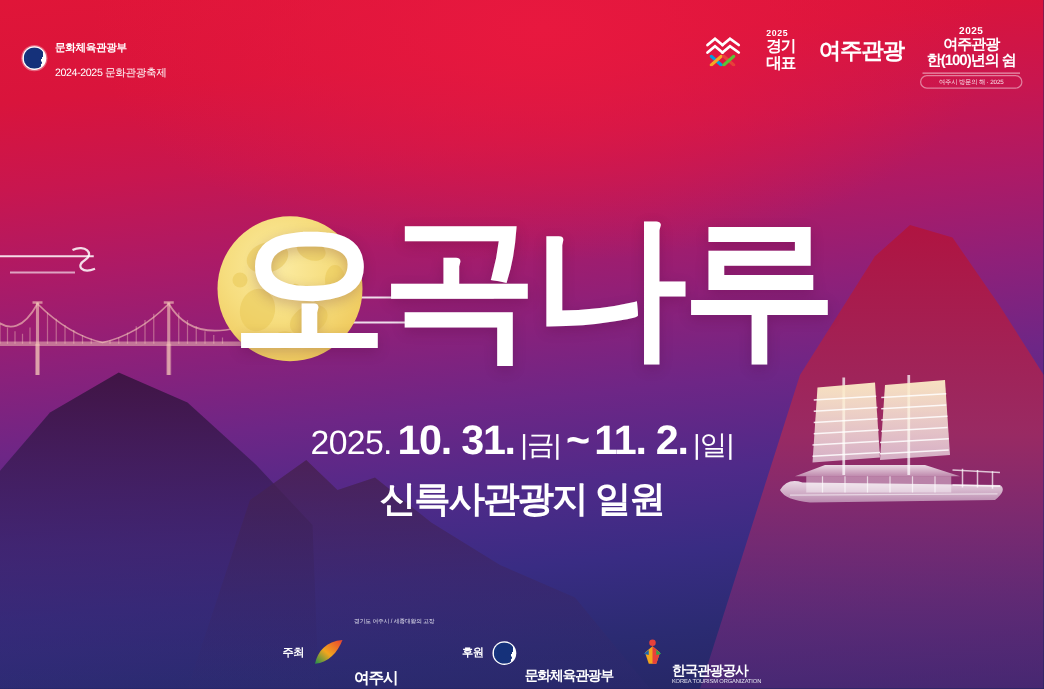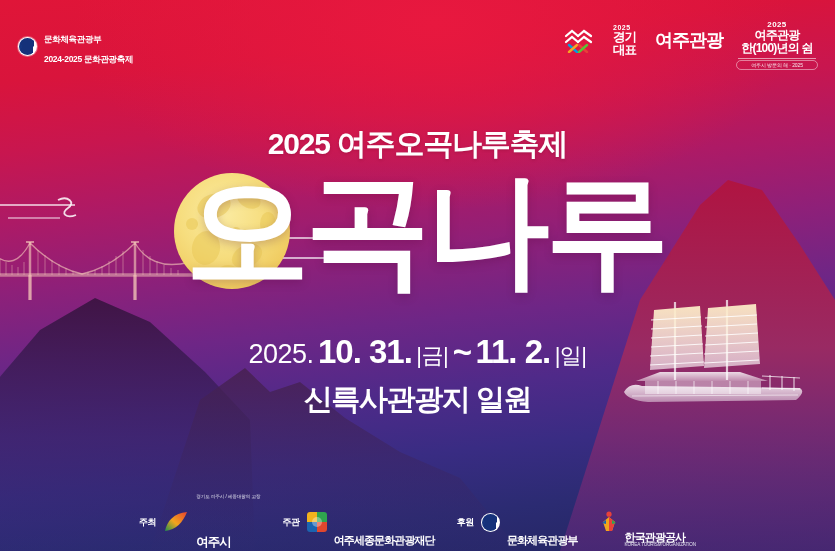--- a/index.html
+++ b/index.html
@@ -43,21 +43,21 @@
   }
   .taegeuk .tg-in{
     position:absolute;inset:1px;border-radius:50%;
     background:
       radial-gradient(circle at 52% 30%, #15317a 0%, #15317a 44%, rgba(0,0,0,0) 45%),
       radial-gradient(circle at 48% 72%, #15317a 0%, #15317a 40%, rgba(0,0,0,0) 41%),
       linear-gradient(110deg,#16357f 0%,#16357f 48%,#ffffff 49%,#ffffff 100%);
   }
   .mcst-txt{line-height:1.22;}
   .mcst-txt .l1{font-size:8.5px;font-weight:bold;color:#ffffff;letter-spacing:-.3px;}
-  .mcst-txt .l2{font-size:8.5px;font-weight:bold;color:#ffffff;letter-spacing:-.3px;}
+  .mcst-txt .l2{font-size:8.5px;font-weight:normal;color:#ffffff;letter-spacing:-.3px;}
 
   .badge-gg{
     position:absolute;right:112px;top:24px;display:flex;align-items:center;gap:19px;
   }
   .gg-mark{position:relative;width:30px;height:26px;flex:none;}
   .gg-txt{display:flex;flex-direction:column;line-height:1;}
   .gg-txt .y{font-size:7px;font-weight:bold;color:#fff;letter-spacing:.5px;}
   .gg-txt .k{font-size:12.5px;font-weight:bold;color:#fff;letter-spacing:-1px;white-space:nowrap;}
   .gg-k2{position:relative;}
 
@@ -308,21 +308,20 @@
 
     <div class="badge-yj">
       <div class="byj-top">2025</div>
       <div class="byj-m">여주관광</div>
       <div class="byj-m">한(100)년의 쉼</div>
       <div class="byj-rule"></div>
       <div class="byj-sub">여주시 방문의 해 · 2025</div>
     </div>
   </div>
 
-  <div class="subtitle">2025 여주오곡나루축제</div>
 
   <div class="bigtitle">오곡나루</div>
 
   <div class="dateline">
     <span class="thin">2025.</span>
     <span class="bold">10. 31.</span>
     <span class="day">|금|</span>
     <span class="bold">~</span>
     <span class="bold">11. 2.</span>
     <span class="day">|일|</span>
@@ -345,33 +344,20 @@
           </defs>
           <path d="M2,20 C4,10 11,2 24,1 C20,11 13,19 2,20 Z" fill="url(#yjg)"></path>
         </svg>
       </span>
       <span class="stack">
         <span class="tiny">경기도 여주시 / 세종대왕의 고장</span>
         <span class="name">여주시</span>
       </span>
     </div>
 
-    <div class="spon">
-      <span class="role">주관</span>
-      <span class="mark mark-found">
-        <svg width="20" height="20" viewBox="0 0 20 20">
-          <rect x="0" y="0" width="10" height="10" fill="#f2b21e"></rect>
-          <rect x="10" y="0" width="10" height="10" fill="#2fa64f"></rect>
-          <rect x="0" y="10" width="10" height="10" fill="#1b64b0"></rect>
-          <rect x="10" y="10" width="10" height="10" fill="#e0472e"></rect>
-          <circle cx="10" cy="10" r="5" fill="#ffffff" fill-opacity="0.35"></circle>
-        </svg>
-      </span>
-      <span class="name sm">여주세종문화관광재단</span>
-    </div>
 
     <div class="spon">
       <span class="role">후원</span>
       <span class="mark mark-mcst">
         <span class="tg-in" style="position:absolute;inset:1px;border-radius:50%;
           background:
             radial-gradient(circle at 52% 30%, #15317a 0%, #15317a 44%, rgba(0,0,0,0) 45%),
             radial-gradient(circle at 48% 72%, #15317a 0%, #15317a 40%, rgba(0,0,0,0) 41%),
             linear-gradient(110deg,#16357f 0%,#16357f 48%,#ffffff 49%,#ffffff 100%);"></span>
       </span>

